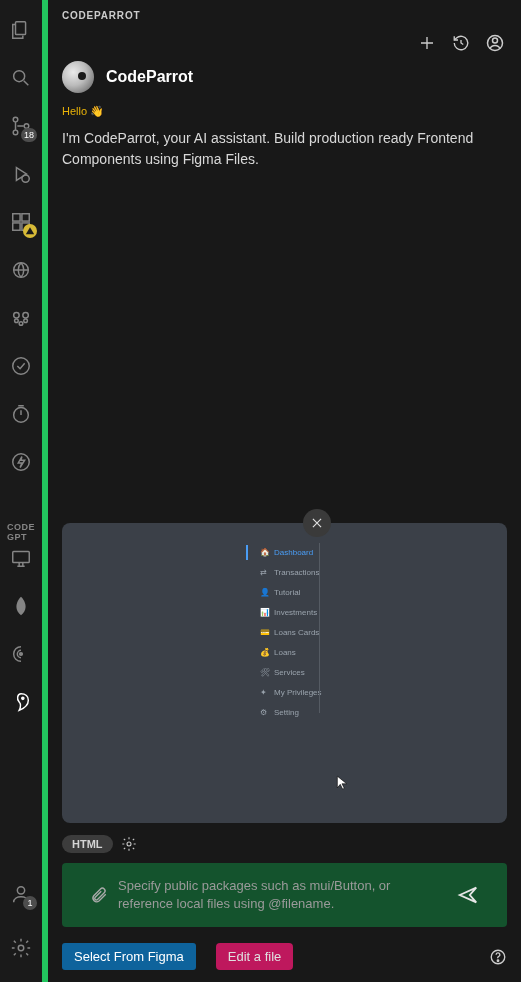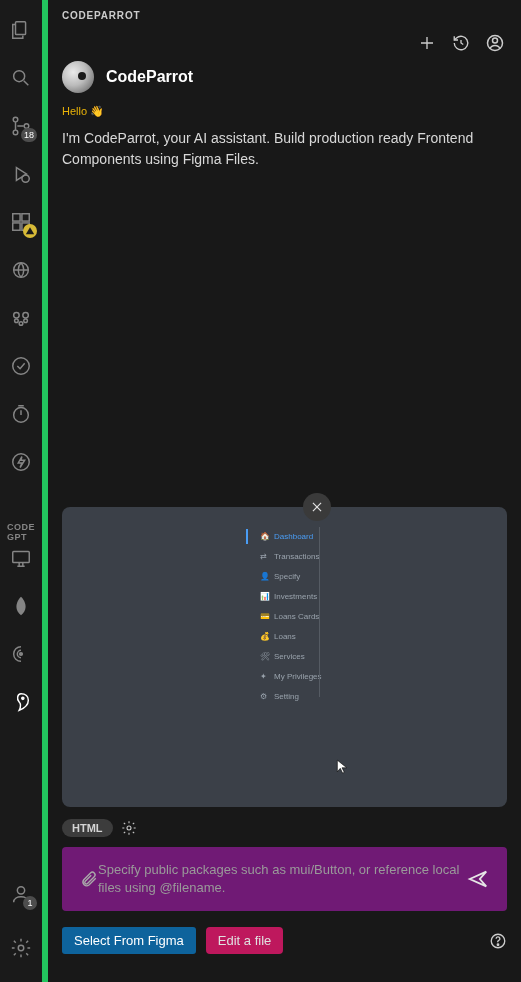--- a/index.html
+++ b/index.html
@@ -201,38 +201,38 @@
       font-size: 11px;
       font-weight: 600;
       padding: 3px 10px;
       border-radius: 10px;
     }
     .gear-small { color: #cccccc; cursor: pointer; }
     .input-row {
       display: flex;
       align-items: center;
       margin: 4px 14px 10px;
-      background: #701a75;
+      background: #14532d;
       border-radius: 4px;
-      padding: 14px 18px;
-      gap: 0;
+      padding: 14px 28px;
+      gap: 10px;
     }
     .attach { color: #aaaaaa; cursor: pointer; flex-shrink: 0;}
     .input-text {
       flex: 1;
       color: #9a9a9a;
       font-size: 13px;
       line-height: 1.4;
     }
     .send-btn { color: #e6e6e6; cursor: pointer; flex-shrink: 0;}
     .button-row {
       display: flex;
       align-items: center;
-      gap: 10px;
-      padding: 6px 14px 28px;
+      gap: 20px;
+      padding: 6px 14px 12px;
     }
     .btn-primary {
       background: #0e639c;
       color: #fff;
       font-size: 13px;
       padding: 6px 12px;
       border-radius: 3px;
       cursor: pointer;
     }
     .btn-secondary {
@@ -418,21 +418,21 @@
         <div class="nav-item active">
             <span class="nav-icon">🏠</span>
             <span>Dashboard</span>
           </div>
         <div class="nav-item">
             <span class="nav-icon">⇄</span>
             <span>Transactions</span>
           </div>
         <div class="nav-item">
             <span class="nav-icon">👤</span>
-            <span>Specify</span>
+            <span>Tutorial</span>
           </div>
         <div class="nav-item">
             <span class="nav-icon">📊</span>
             <span>Investments</span>
           </div>
         <div class="nav-item">
             <span class="nav-icon">💳</span>
             <span>Loans Cards</span>
           </div>
         <div class="nav-item">

